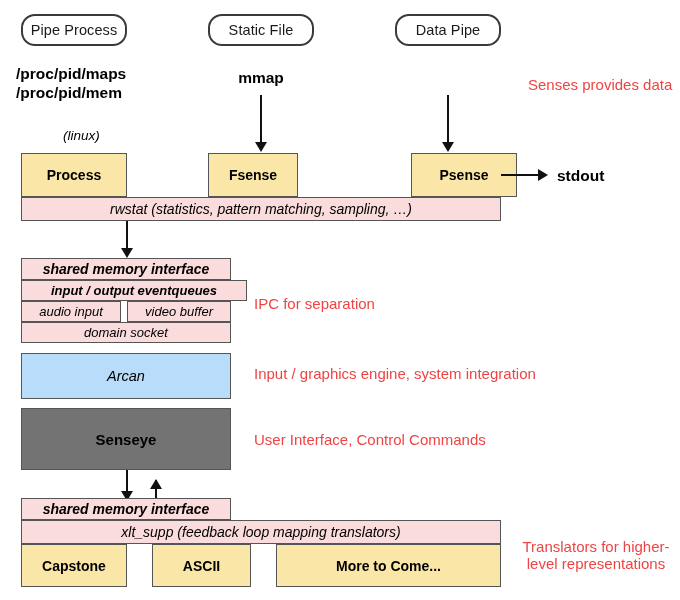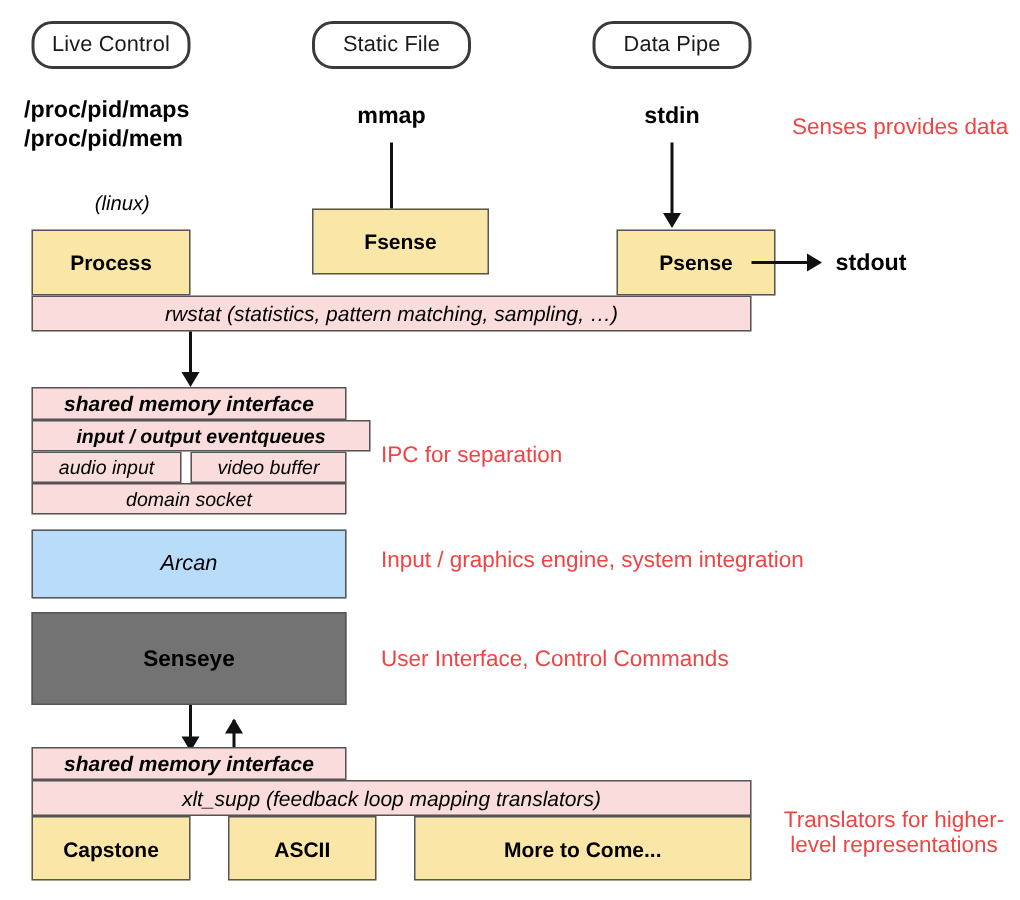--- a/index.html
+++ b/index.html
@@ -89,50 +89,49 @@
     border-bottom: 6px solid transparent;
     border-left: 10px solid #111;
   }
 </style>
 </head>
 <body>
 
 <div id="canvas">
 
   <div class="abs capsule" style="left:21px; top:14px; width:106px; height:32px;">
-    <span>Live Control</span>
+    <span>Pipe Process</span>
   </div>
 
   <div class="abs capsule" style="left:208px; top:14px; width:106px; height:32px;">
     <span>Static File</span>
   </div>
 
   <div class="abs capsule" style="left:395px; top:14px; width:106px; height:32px;">
     <span>Data Pipe</span>
   </div>
 
   <div class="abs lbl bold" style="left:16px; top:64px;">/proc/pid/maps</div>
   <div class="abs lbl bold" style="left:16px; top:83px;">/proc/pid/mem</div>
   <div class="abs lbl ital" style="left:16px; top:102px; width:131px; text-align:center; font-size:13.5px;margin-top:24px;">(linux)</div>
 
   <div class="abs lbl bold" style="left:208px; top:68px; width:106px; text-align:center;">mmap</div>
-  <div class="abs lbl bold" style="left:395px; top:68px; width:106px; text-align:center;">stdin</div>
 
   <div class="abs note" style="left:528px; top:76px;">Senses provides data</div>
 
   <div class="abs vline" style="left:260px; top:95px; height:47px;"></div>
   <div class="abs arrow-down" style="left:255px; top:142px;"></div>
 
   <div class="abs vline" style="left:447px; top:95px; height:47px;"></div>
   <div class="abs arrow-down" style="left:442px; top:142px;"></div>
 
   <div class="abs box yellow b" style="left:21px; top:153px; width:106px; height:44px;">
     <span>Process</span>
   </div>
-  <div class="abs box yellow b" style="left:208px; top:139px; width:118px; height:44px;">
+  <div class="abs box yellow b" style="left:208px; top:153px; width:90px; height:44px;">
     <span>Fsense</span>
   </div>
   <div class="abs box yellow b" style="left:411px; top:153px; width:106px; height:44px;">
     <span>Psense</span>
   </div>
 
   <div class="abs hline" style="left:501px; top:174px; width:38px;"></div>
   <div class="abs arrow-right" style="left:538px; top:169px;"></div>
   <div class="abs lbl bold" style="left:557px; top:166px;">stdout</div>
 

